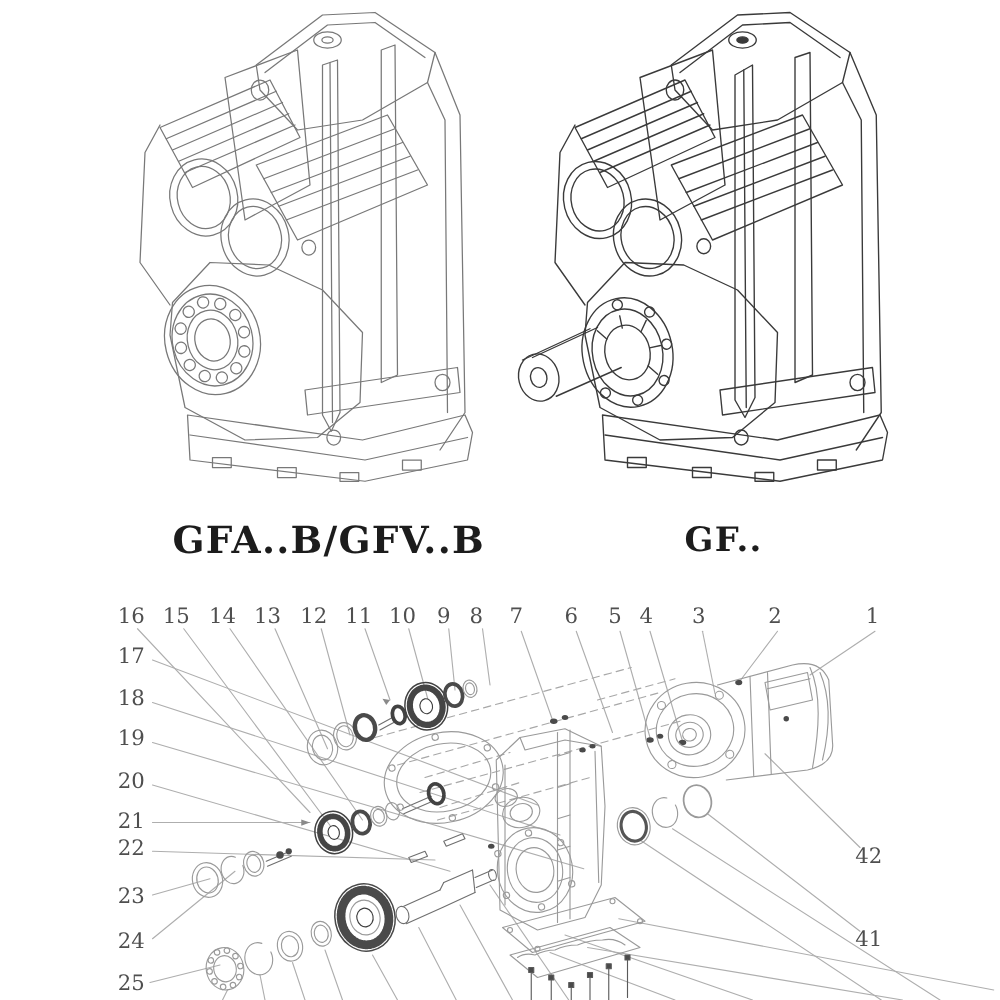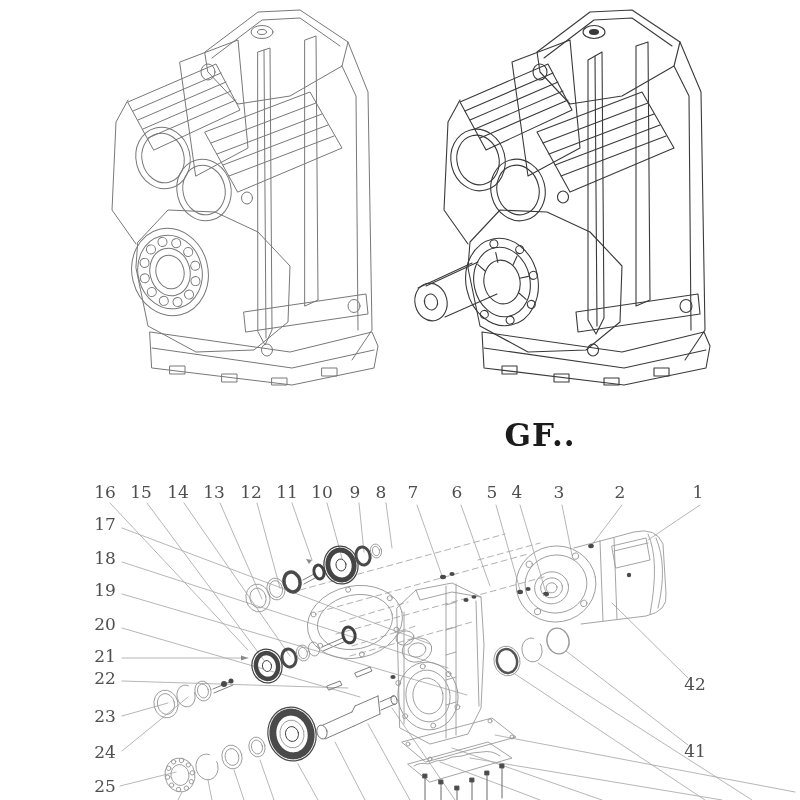--- a/index.html
+++ b/index.html
@@ -1,21 +1,21 @@
 <!DOCTYPE html>
 <html><head>
 <meta charset="utf-8">
 <style>
   html,body{margin:0;padding:0;background:#ffffff;}
   #page{position:relative;width:800px;height:800px;background:#ffffff;overflow:hidden;
         font-family:"DejaVu Serif","Liberation Serif",serif;}
   .caption{position:absolute;font-weight:bold;color:#1c1c1c;letter-spacing:1px;
            font-family:"DejaVu Serif","Liberation Serif",serif;}
   #caption-left{left:128px;top:415px;font-size:30px;width:270px;text-align:center;}
-  #caption-right{left:470px;top:417px;font-size:31px;width:140px;text-align:center;}
+  #caption-right{left:470px;top:417px;font-size:27px;width:140px;text-align:right;}
   svg{position:absolute;left:0;top:0;}
   svg text{font-family:"DejaVu Serif","Liberation Serif",serif;font-size:17px;fill:#4f4f4f;}
 </style>
 </head>
 <body>
 
 <div id="page">
 
 <svg width="800" height="800" viewBox="0 0 800 800">
 
@@ -473,15 +473,16 @@
       <text x="105" y="722" text-anchor="middle">23</text>
       <text x="105" y="758" text-anchor="middle">24</text>
       <text x="105" y="792" text-anchor="middle">25</text>
 
       <text x="695" y="690" text-anchor="middle">42</text>
       <text x="695" y="757" text-anchor="middle">41</text>
     </g>
   </g>
 </svg>
 
+<div id="caption-left" class="caption">GFA..B/GFV..B</div>
 <div id="caption-right" class="caption">GF..</div>
 
 </div>
 
 </body></html>

